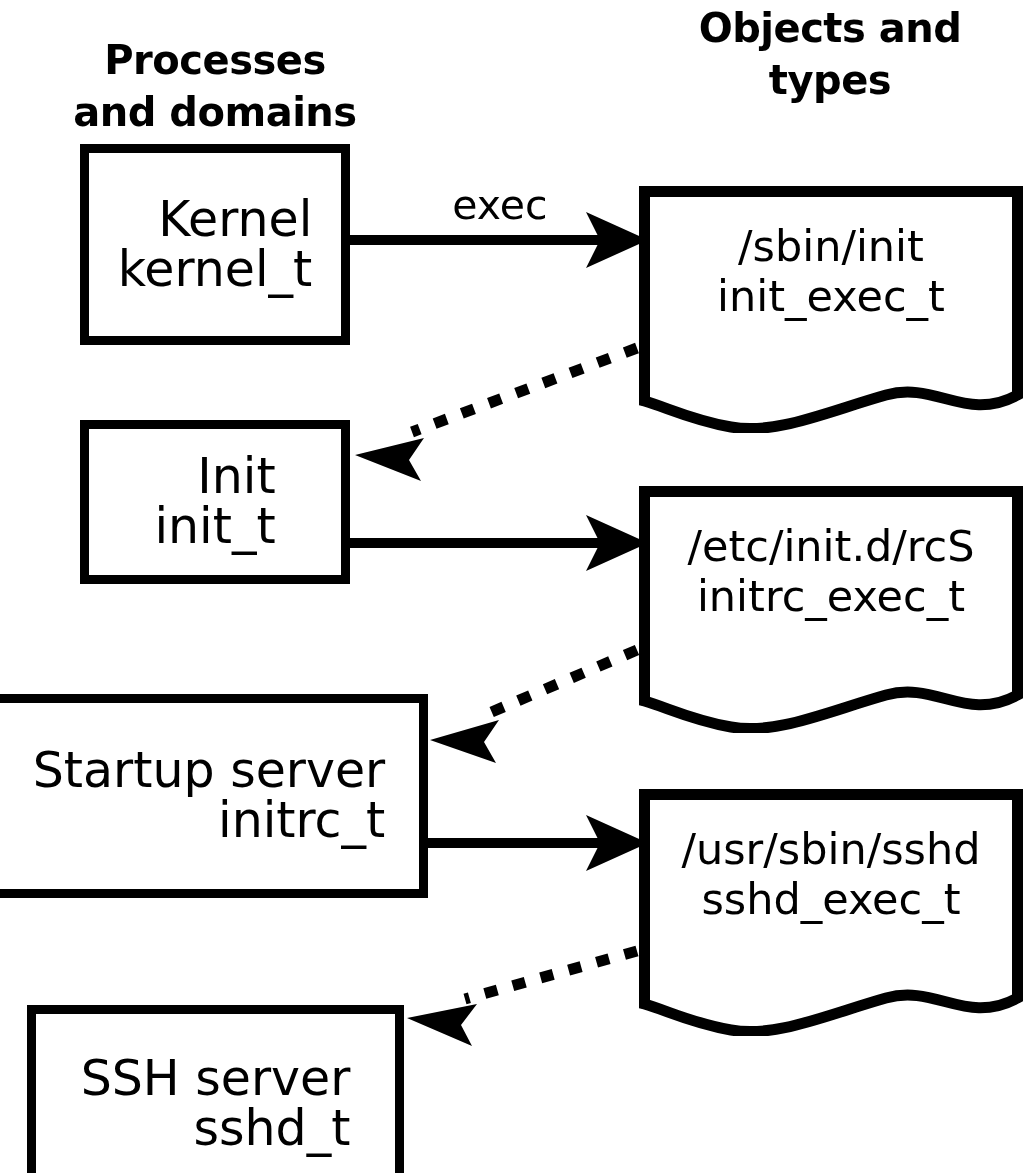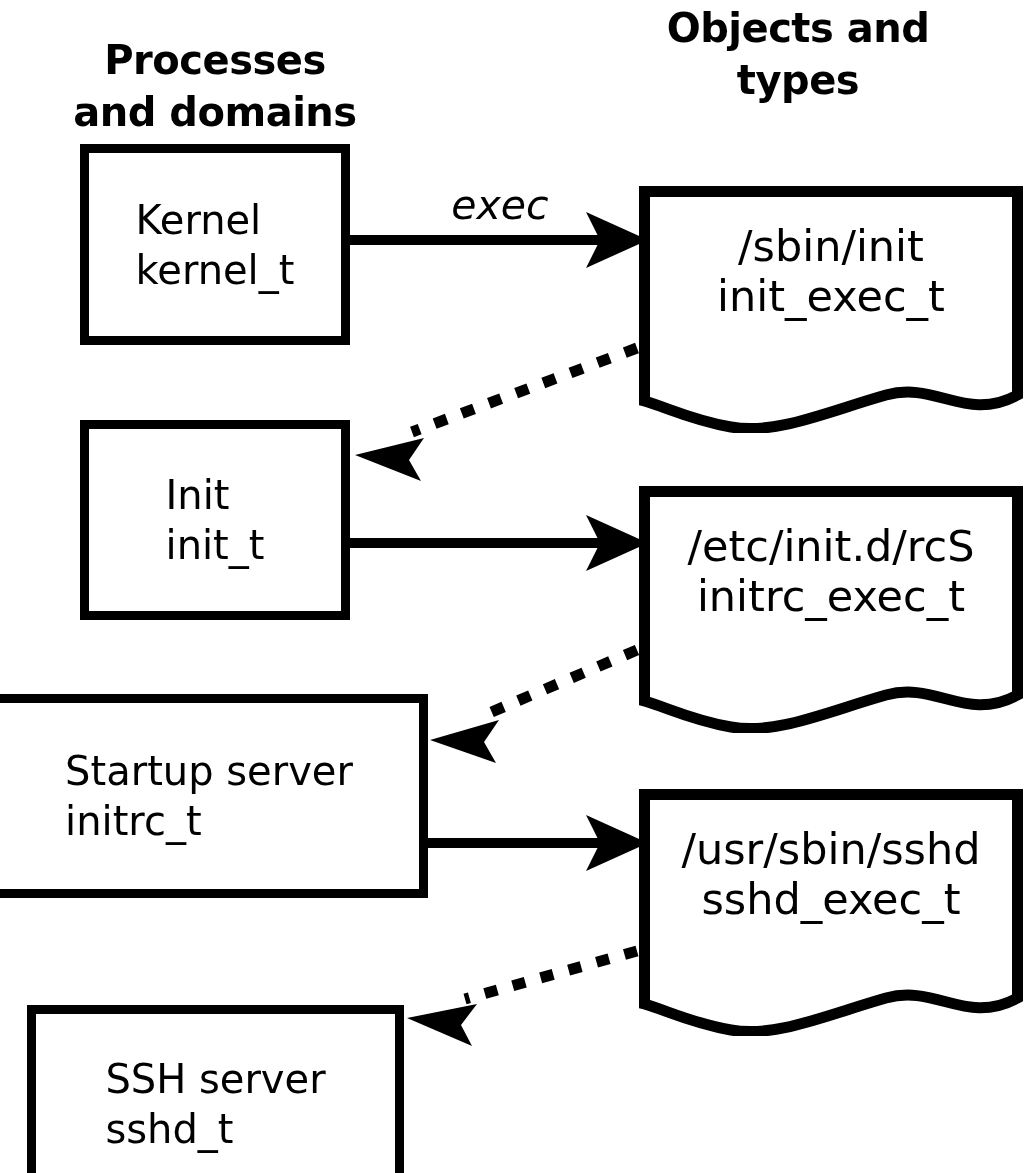--- a/index.html
+++ b/index.html
@@ -19,37 +19,37 @@
     position: absolute;
     font-weight: bold;
     font-size: 40px;
     line-height: 52px;
     color: #000000;
     text-align: center;
     white-space: pre-line;
     letter-spacing: -0.5px;
   }
   #hdr-left  { left: 40px;  top: 2px;  width: 350px; margin-top: 32px; }
-  #hdr-right { left: 623px; top: 2px;  width: 350px; }
+  #hdr-right { left: 655px; top: 2px;  width: 350px; }
 
   
   .proc-box {
     position: absolute;
     box-sizing: border-box;
     border: 9px solid #000000;
     background: #ffffff;
     display: flex;
     align-items: center;
     justify-content: center;
   }
   .proc-label {
-    font-size: 40px;
+    font-size: 49px;
     line-height: 50px;
     color: #000000;
-    text-align: left;
+    text-align: right;
     white-space: pre-line;
   }
 
   
   .doc-shape {
     position: absolute;
   }
   .doc-shape svg { display: block; }
   .doc-label {
     position: absolute;
@@ -70,39 +70,38 @@
     width: 1024px;
     height: 1173px;
     pointer-events: none;
   }
   .edge-label {
     position: absolute;
     font-size: 41px;
     line-height: 44px;
     color: #000000;
     text-align: center;
-    font-style: italic;
   }
 </style>
 </head>
 <body>
 
 <div id="canvas">
 
   <div class="col-header" id="hdr-left">Processes
 and domains</div>
   <div class="col-header" id="hdr-right">Objects and
 types</div>
 
   <div class="proc-box" style="left:80px; top:144px; width:270px; height:201px;">
     <span class="proc-label">Kernel
 kernel_t</span>
   </div>
 
-  <div class="proc-box" style="left:80px; top:420px; width:270px; height:200px;">
+  <div class="proc-box" style="left:80px; top:420px; width:270px; height:164px;">
     <span class="proc-label">Init
 init_t</span>
   </div>
 
   <div class="proc-box" style="left:-10px; top:694px; width:438px; height:204px;">
     <span class="proc-label">Startup server
 initrc_t</span>
   </div>
 
   <div class="proc-box" style="left:27px; top:1005px; width:377px; height:198px;">

